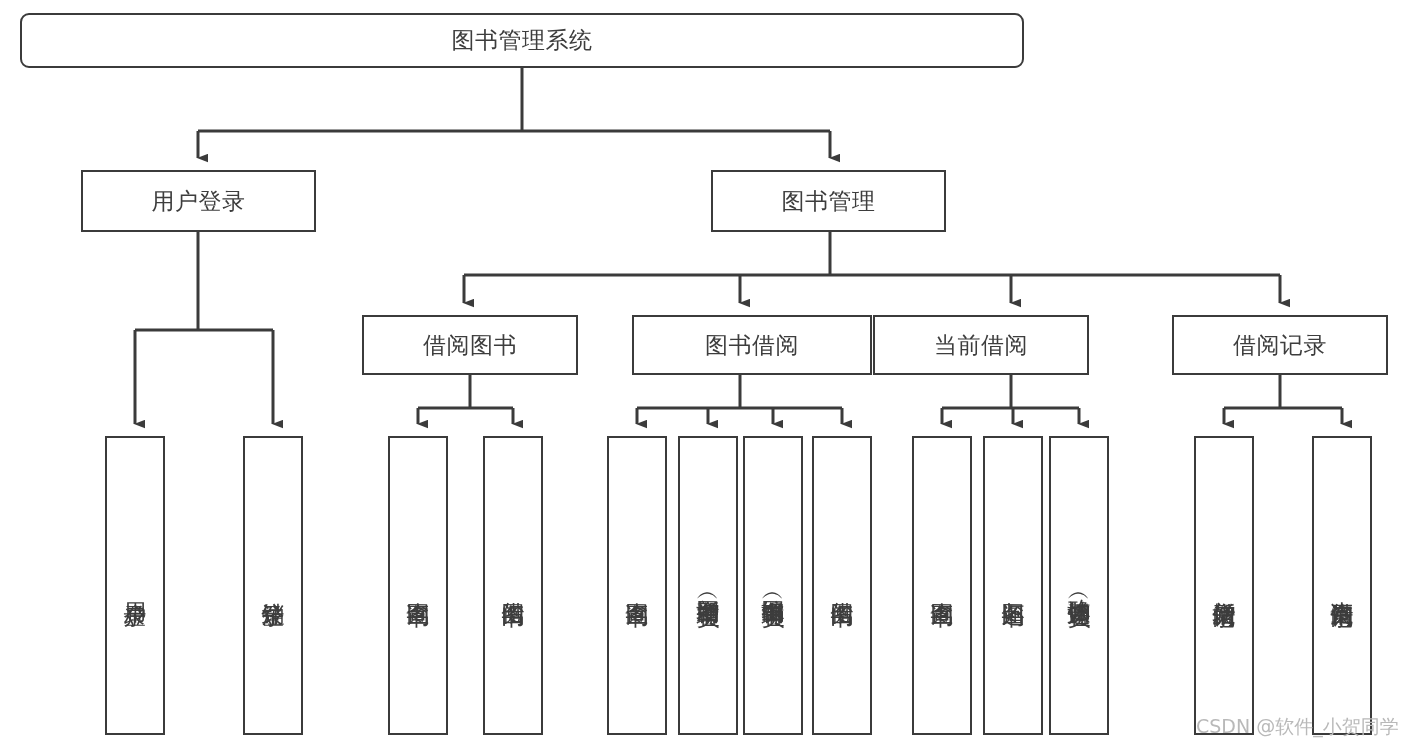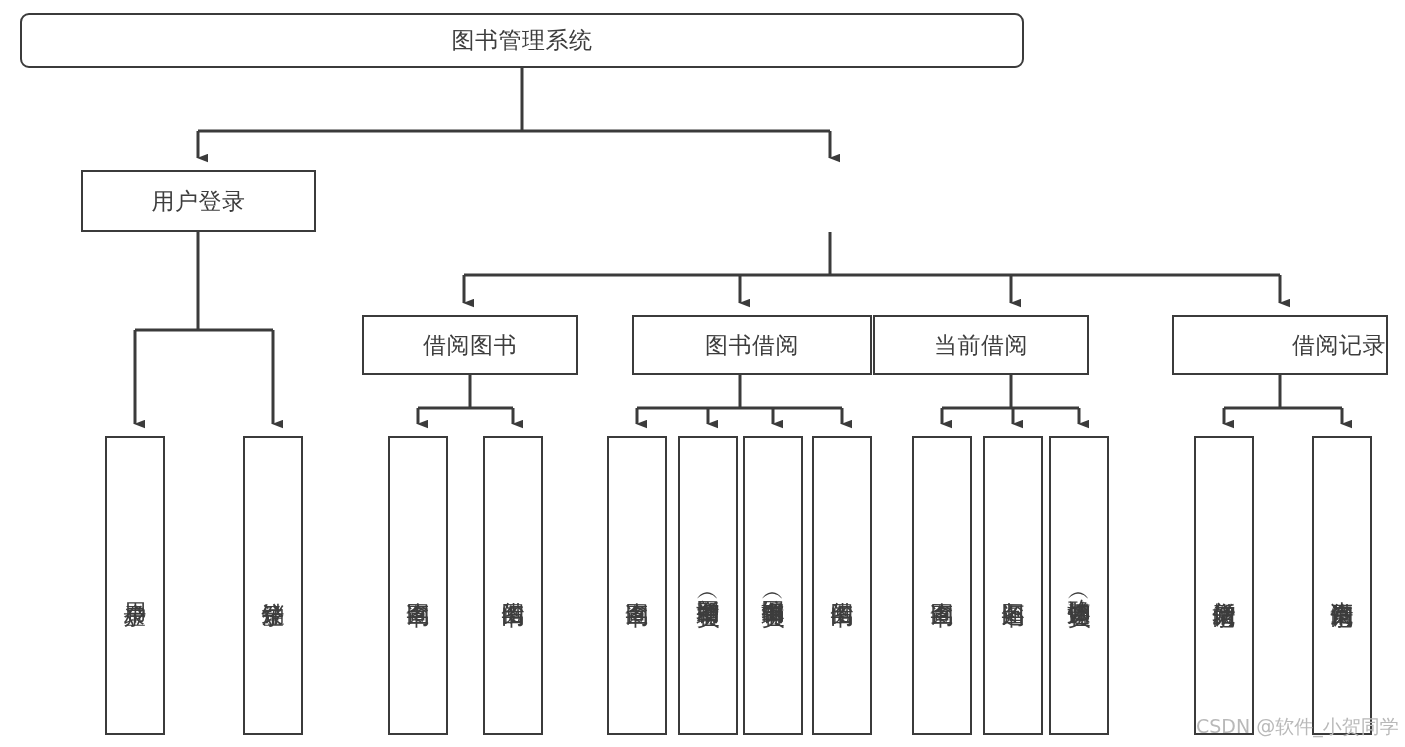--- a/index.html
+++ b/index.html
@@ -131,31 +131,34 @@
     </g>
   </svg>
 
   <div class="node-box" style="left:20px; top:13px; width:1004px; height:55px;border-radius:9px;">
     <span class="node-label">图书管理系统</span>
   </div>
 
   <div class="node-box" style="left:81px; top:170px; width:235px; height:62px;">
     <span class="node-label">用户登录</span>
   </div>
+  <div class="node-box" style="left:711px; top:170px; width:235px; height:62px;">
+    <span class="node-label">图书管理</span>
+  </div>
 
   <div class="node-box" style="left:362px; top:315px; width:216px; height:60px;">
     <span class="node-label">借阅图书</span>
   </div>
   <div class="node-box" style="left:632px; top:315px; width:240px; height:60px;">
     <span class="node-label">图书借阅</span>
   </div>
   <div class="node-box" style="left:873px; top:315px; width:216px; height:60px;">
     <span class="node-label">当前借阅</span>
   </div>
-  <div class="node-box" style="left:1172px; top:315px; width:216px; height:60px;justify-content:flex-end;">
+  <div class="node-box" style="left:1172px; top:315px; width:216px; height:60px;">
     <span class="node-label">借阅记录</span>
   </div>
 
   <div class="leaf-box" style="left:105px; top:436px; width:60px; height:299px;">
     <span class="leaf-label">用户登录</span>
   </div>
   <div class="leaf-box" style="left:243px; top:436px; width:60px; height:299px;">
     <span class="leaf-label">注销登录</span>
   </div>
 

